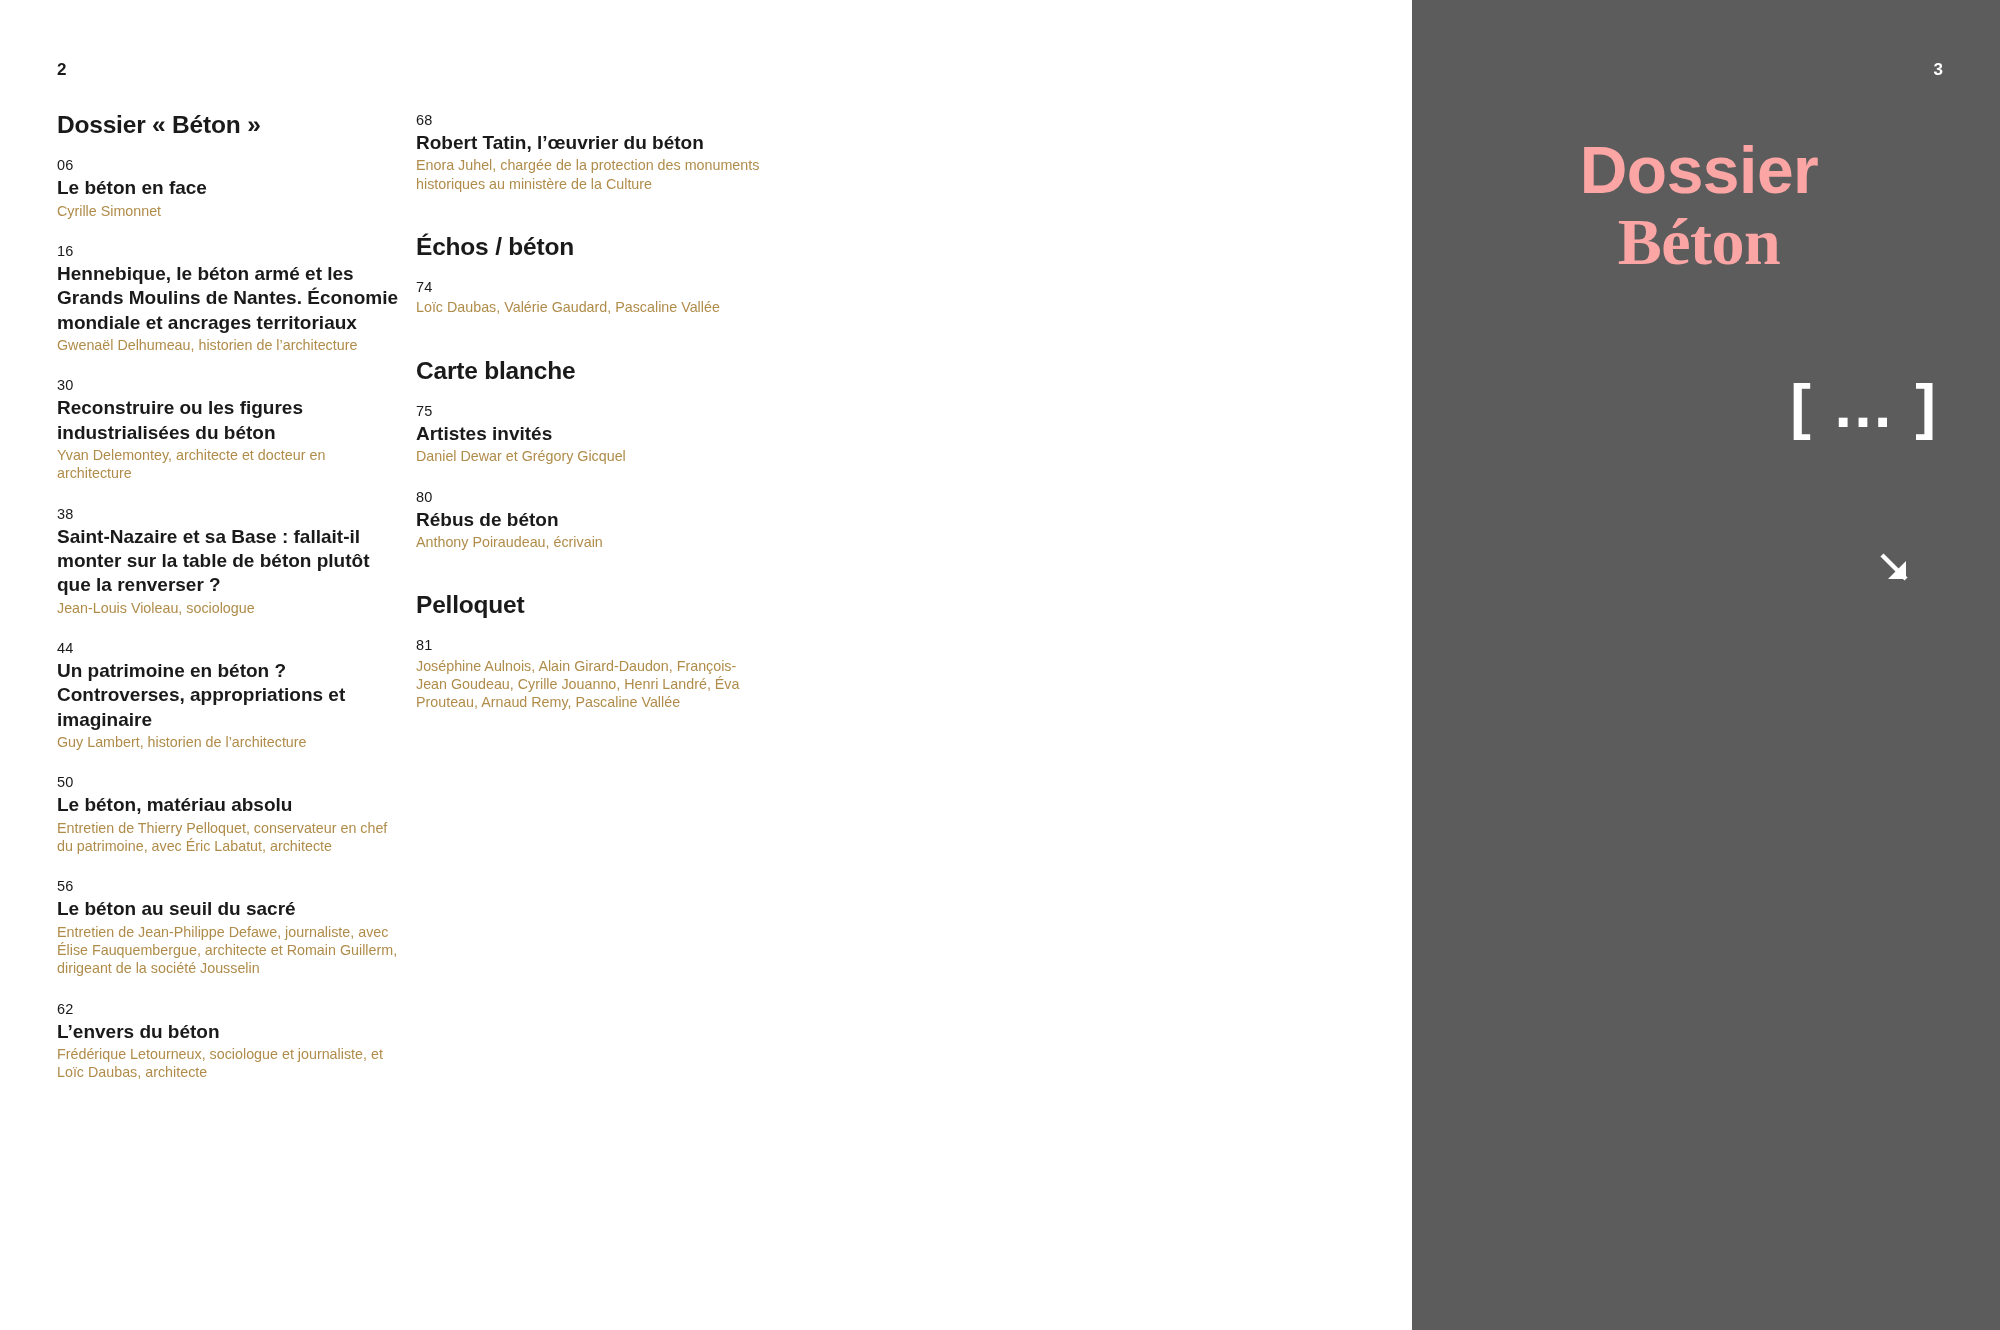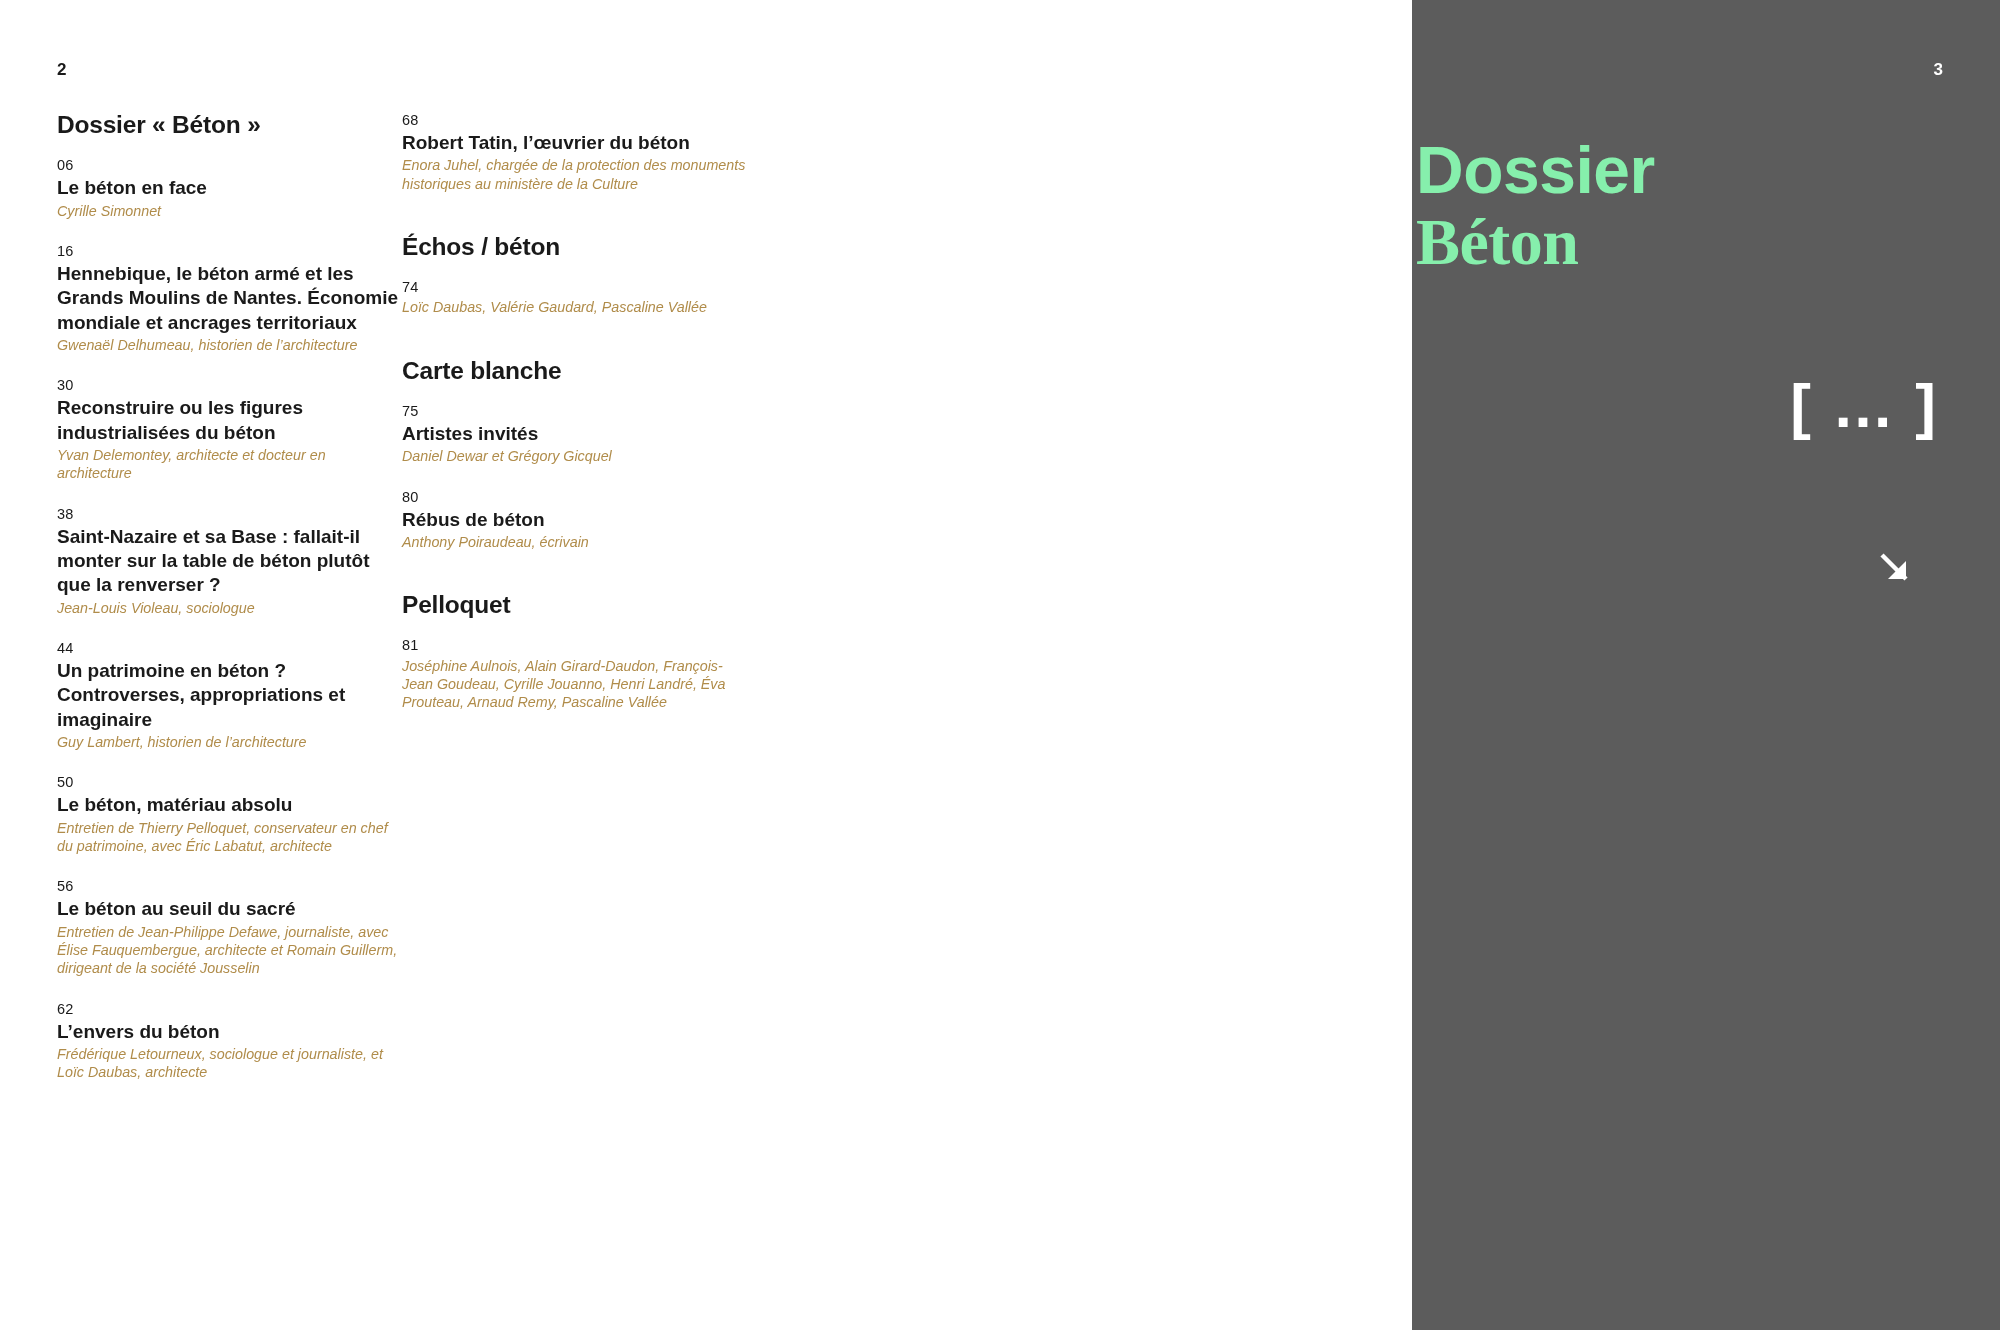--- a/index.html
+++ b/index.html
@@ -42,21 +42,21 @@
     top: 111px;
     width: 1290px;
     display: flex;
     gap: 0px;
   }
   .col {
     width: 345px;
     margin-right: 0;
   }
   .col-1 { width: 345px; margin-right: 0px; }
-  .col-2 { width: 345px; margin-left: 0px; }
+  .col-2 { width: 345px; margin-left: 14px; }
 
   .section-head {
     font-size: 24.5px;
     font-weight: bold;
     color: #1a1a1a;
     letter-spacing: -0.2px;
     margin: 0 0 17px 0;
     line-height: 1.15;
   }
   .section-head.spaced { margin-top: 40px; }
@@ -78,38 +78,37 @@
     color: #1a1a1a;
     line-height: 1.28;
     margin: 0 0 1px 0;
   }
   .entry-author {
     font-size: 14.3px;
     color: #b08c4a;
     line-height: 1.28;
     margin: 0;
     font-weight: normal;
-    font-style: italic;
   }
 
   
   .page-right {
     position: relative;
     width: 588px;
     height: 1330px;
     background: #5c5c5c;
     box-sizing: border-box;
   }
   .cover-title {
     position: absolute;
     top: 135px;
-    left: 4px;
+    left: 16px;
     right: 30px;
-    text-align: left;
-    color: #86efac;
+    text-align: center;
+    color: #fca5a5;
     font-size: 66px;
     font-weight: bold;
     line-height: 1.08;
     letter-spacing: -0.5px;
   }
   .cover-title .line2 { display: block; font-family: Liberation Serif, serif; }
   .cover-dots {
     position: absolute;
     top: 370px;
     left: 0;

